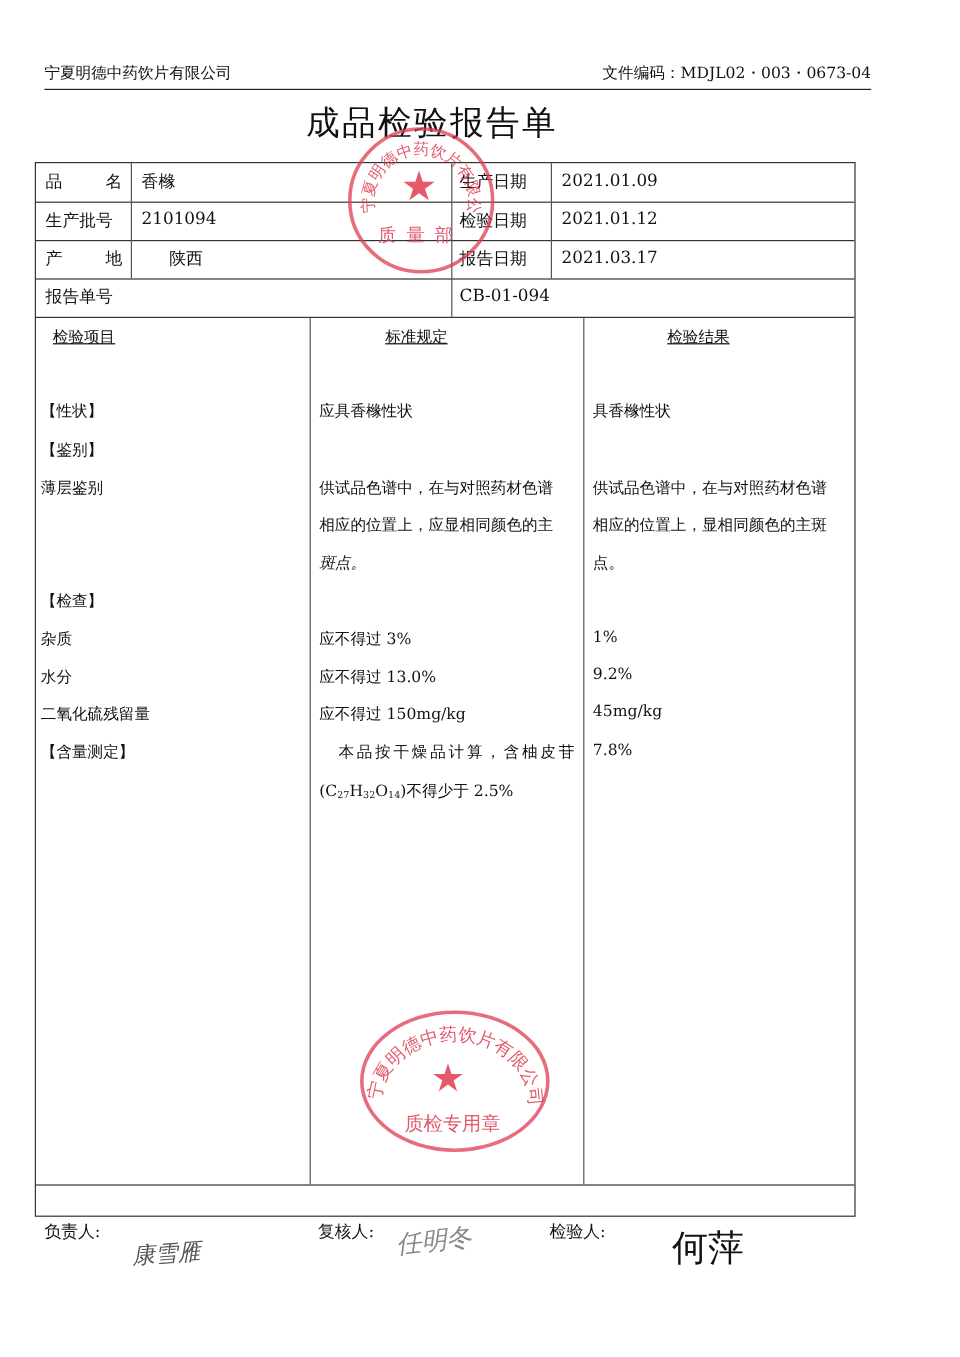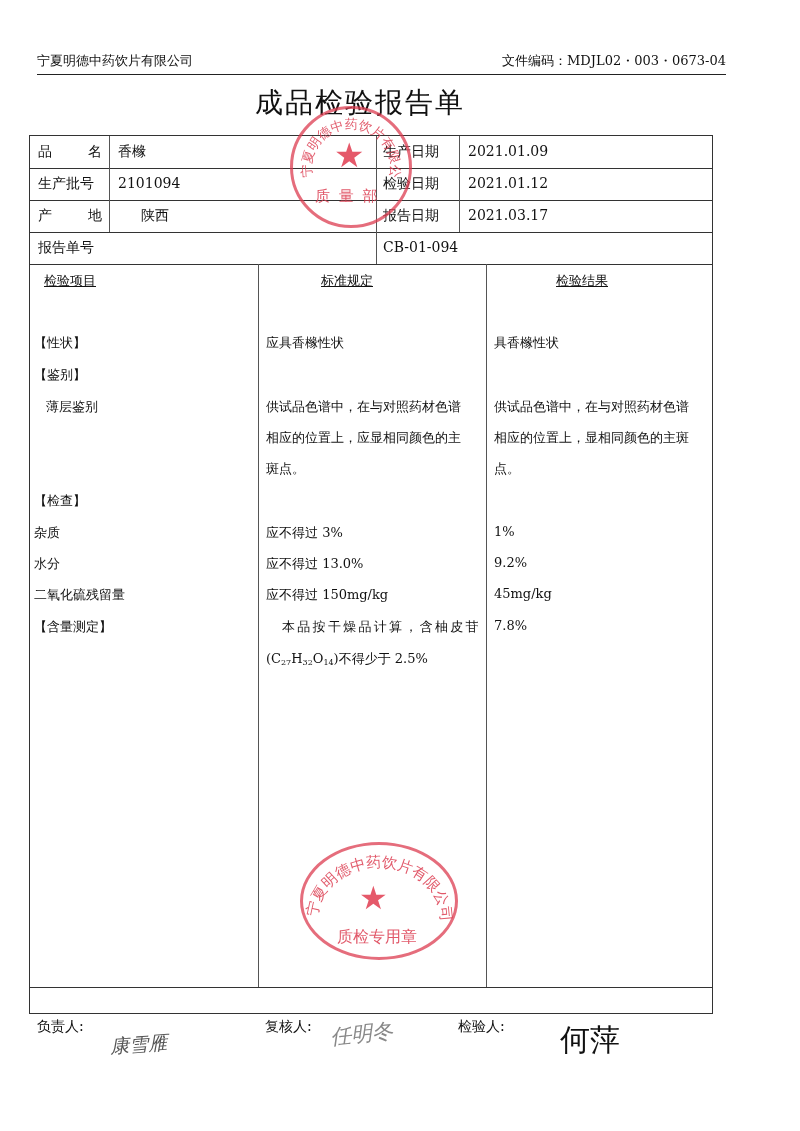--- a/index.html
+++ b/index.html
@@ -71,24 +71,24 @@
   <div class="cell u" style="left:14px;top:136px;">检验项目</div>
   <div class="cell u" style="left:291px;top:136px;">标准规定</div>
   <div class="cell u" style="left:526px;top:136px;">检验结果</div>
 
   <div class="cell sm" style="left:4px;top:198px;">【性状】</div>
   <div class="cell sm" style="left:236px;top:198px;">应具香橼性状</div>
   <div class="cell sm" style="left:464px;top:198px;">具香橼性状</div>
 
   <div class="cell sm" style="left:4px;top:230px;">【鉴别】</div>
 
-  <div class="cell sm" style="left:16px;top:262px;">薄层鉴别</div>
+  <div class="cell sm" style="left:4px;top:262px;">薄层鉴别</div>
   <div class="cell sm" style="left:236px;top:262px;">供试品色谱中，在与对照药材色谱</div>
   <div class="cell sm" style="left:236px;top:293px;">相应的位置上，应显相同颜色的主</div>
-  <div class="cell sm" style="left:236px;top:324px;">斑点。</div>
+  <div class="cell sm" style="left:236px;top:324px;font-style:italic;">斑点。</div>
   <div class="cell sm" style="left:464px;top:262px;">供试品色谱中，在与对照药材色谱</div>
   <div class="cell sm" style="left:464px;top:293px;">相应的位置上，显相同颜色的主斑</div>
   <div class="cell sm" style="left:464px;top:324px;">点。</div>
 
   <div class="cell sm" style="left:4px;top:356px;">【检查】</div>
 
   <div class="cell sm" style="left:4px;top:388px;">杂质</div>
   <div class="cell sm" style="left:236px;top:388px;">应不得过 3%</div>
   <div class="cell sm" style="left:464px;top:388px;">1%</div>
 

